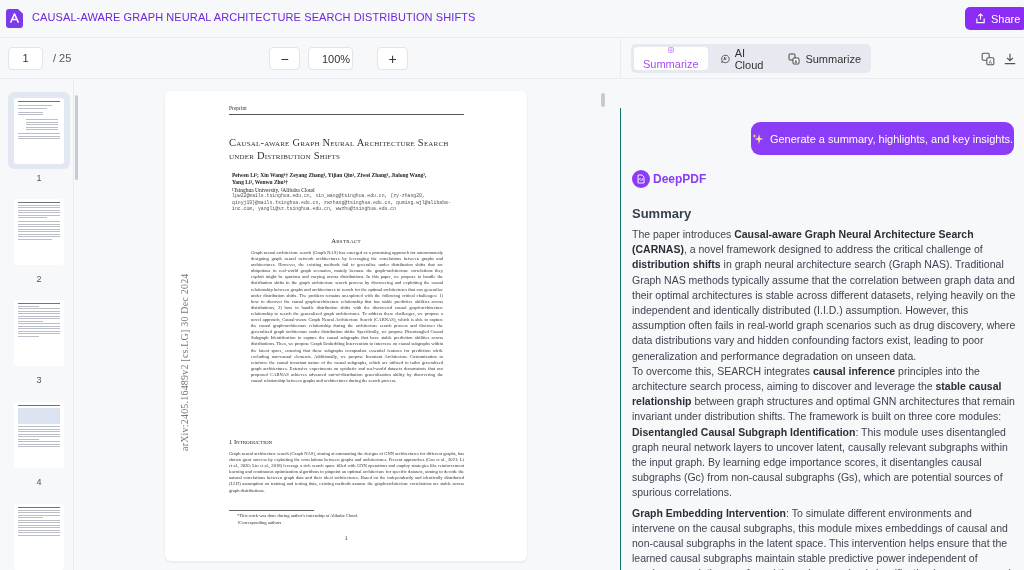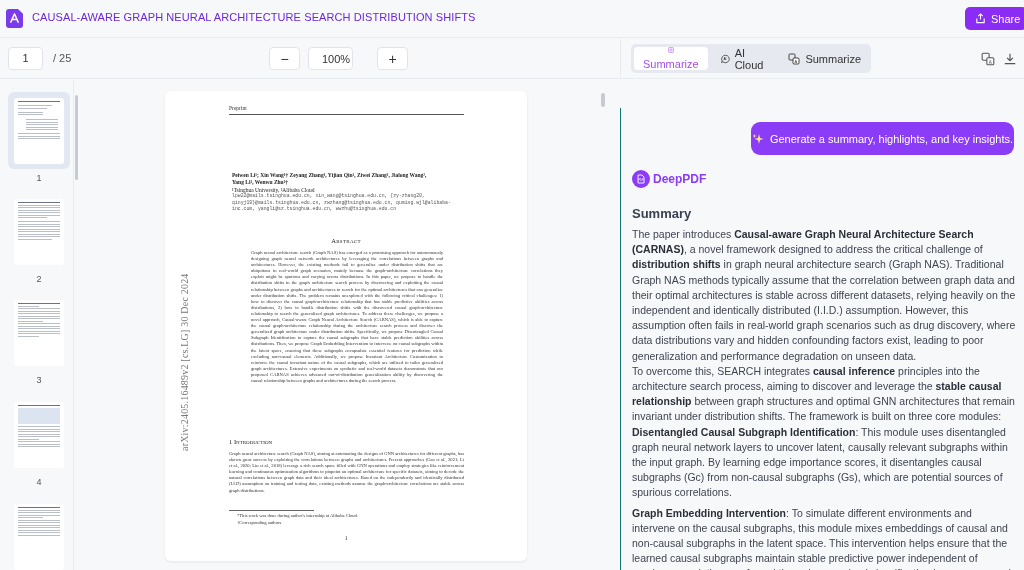--- a/index.html
+++ b/index.html
@@ -236,20 +236,21 @@
         <div class="thumb-line"></div>
     </div>
   </div>
 </div>
 <div class="thumb-scroll-handle"></div>
 
 <div class="viewer">
   <div class="pdf-page">
     <div class="pdf-header">Preprint</div>
     <div class="pdf-header-rule"></div>
+    <div class="pdf-title">Causal-aware Graph Neural Architecture Search under Distribution Shifts</div>
     <div class="pdf-authors">Peiwen Li¹; Xin Wang¹† Zeyang Zhang¹, Yijian Qin¹, Ziwei Zhang¹, Jialong Wang², Yang Li¹, Wenwu Zhu¹†</div>
     <div class="pdf-affil">¹Tsinghua University, ²Alibaba Cloud</div>
     <div class="pdf-emails">lpw22@mails.tsinghua.edu.cn, xin_wang@tsinghua.edu.cn, {zy-zhang20, qinyj19}@mails.tsinghua.edu.cn, zwzhang@tsinghua.edu.cn, quming.wjl@alibaba-inc.com, yangli@sz.tsinghua.edu.cn, wwzhu@tsinghua.edu.cn</div>
     <div class="pdf-arxiv">arXiv:2405.16489v2  [cs.LG]  30 Dec 2024</div>
     <div class="pdf-abstract-title">Abstract</div>
     <div class="pdf-abstract">Graph neural architecture search (Graph NAS) has emerged as a promising approach for autonomously designing graph neural network architectures by leveraging the correlations between graphs and architectures. However, the existing methods fail to generalize under distribution shifts that are ubiquitous in real-world graph scenarios, mainly because the graph-architecture correlations they exploit might be spurious and varying across distributions. In this paper, we propose to handle the distribution shifts in the graph architecture search process by discovering and exploiting the causal relationship between graphs and architectures to search for the optimal architectures that can generalize under distribution shifts. The problem remains unexplored with the following critical challenges: 1) how to discover the causal graph-architecture relationship that has stable predictive abilities across distributions, 2) how to handle distribution shifts with the discovered causal graph-architecture relationship to search the generalized graph architectures. To address these challenges, we propose a novel approach, Causal-aware Graph Neural Architecture Search (CARNAS), which is able to capture the causal graph-architecture relationship during the architecture search process and discover the generalized graph architecture under distribution shifts. Specifically, we propose Disentangled Causal Subgraph Identification to capture the causal subgraphs that have stable prediction abilities across distributions. Then, we propose Graph Embedding Intervention to intervene on causal subgraphs within the latent space, ensuring that these subgraphs encapsulate essential features for prediction while excluding non-causal elements. Additionally, we propose Invariant Architecture Customization to reinforce the causal invariant nature of the causal subgraphs, which are utilized to tailor generalized graph architectures. Extensive experiments on synthetic and real-world datasets demonstrate that our proposed CARNAS achieves advanced out-of-distribution generalization ability by discovering the causal relationship between graphs and architectures during the search process.</div>
     <div class="pdf-intro-title">1   Introduction</div>
     <div class="pdf-intro">Graph neural architecture search (Graph NAS), aiming at automating the designs of GNN architectures for different graphs, has shown great success by exploiting the correlations between graphs and architectures. Present approaches (Gao et al., 2021; Li et al., 2020; Liu et al., 2018) leverage a rich search space filled with GNN operations and employ strategies like reinforcement learning and continuous optimization algorithms to pinpoint an optimal architecture for specific datasets, aiming to decode the natural correlations between graph data and their ideal architectures. Based on the independently and identically distributed (I.I.D) assumption on training and testing data, existing methods assume the graph-architecture correlations are stable across graph distributions.</div>
     <div class="pdf-fn-rule"></div>
     <div class="pdf-fn" style="top:422px">*This work was done during author's internship at Alibaba Cloud.</div>

